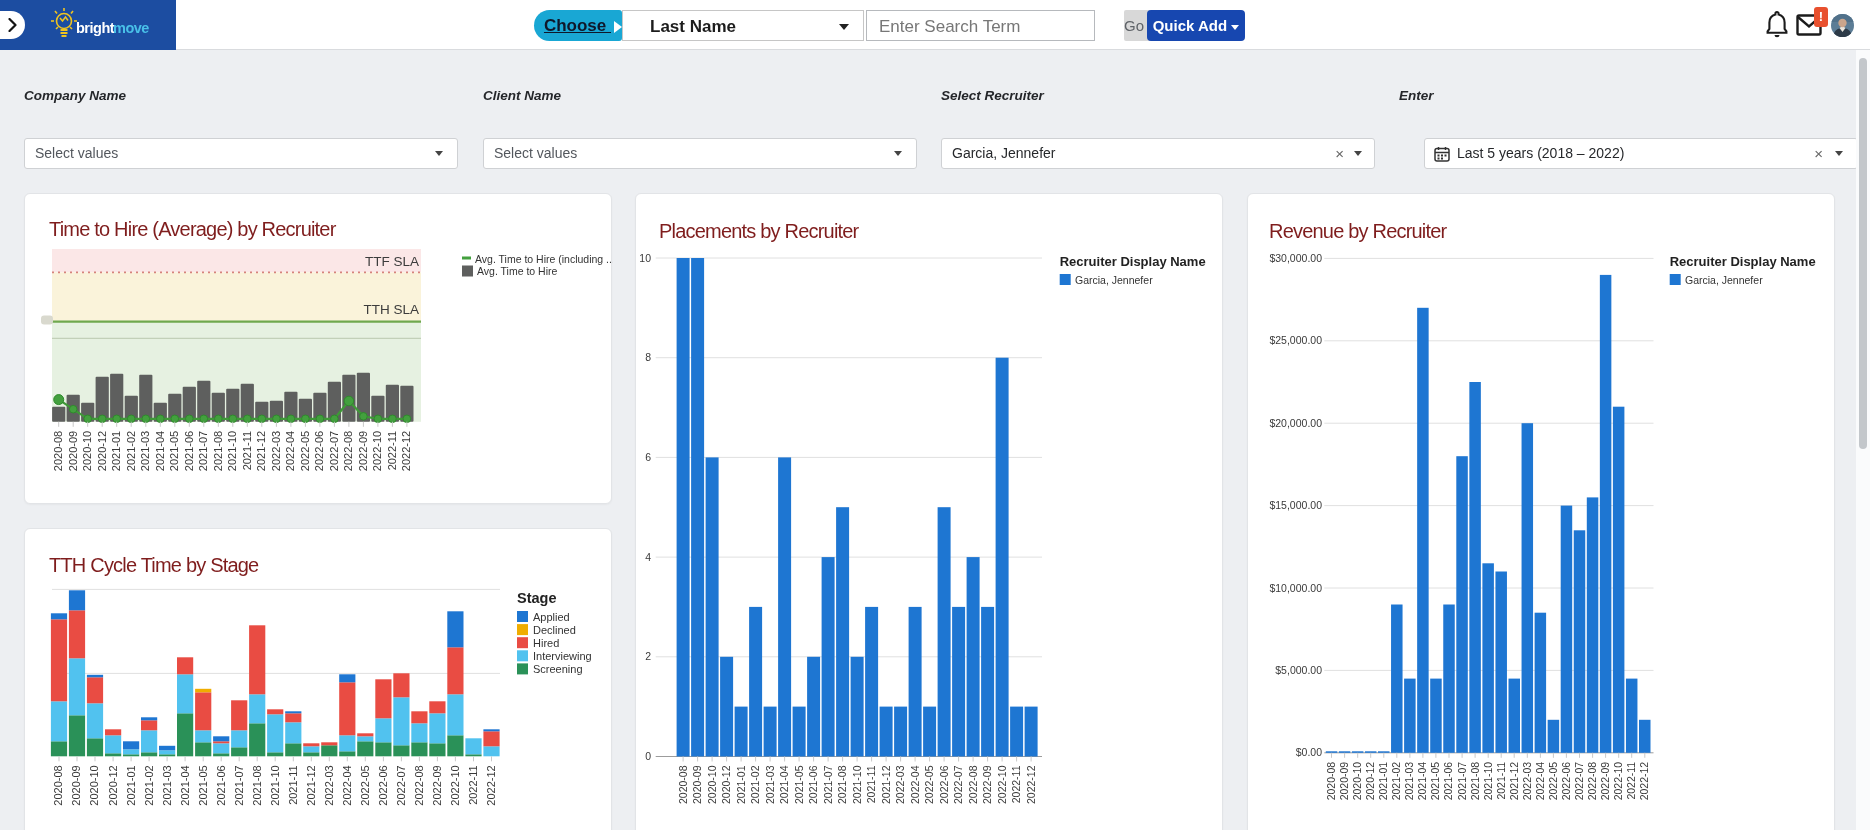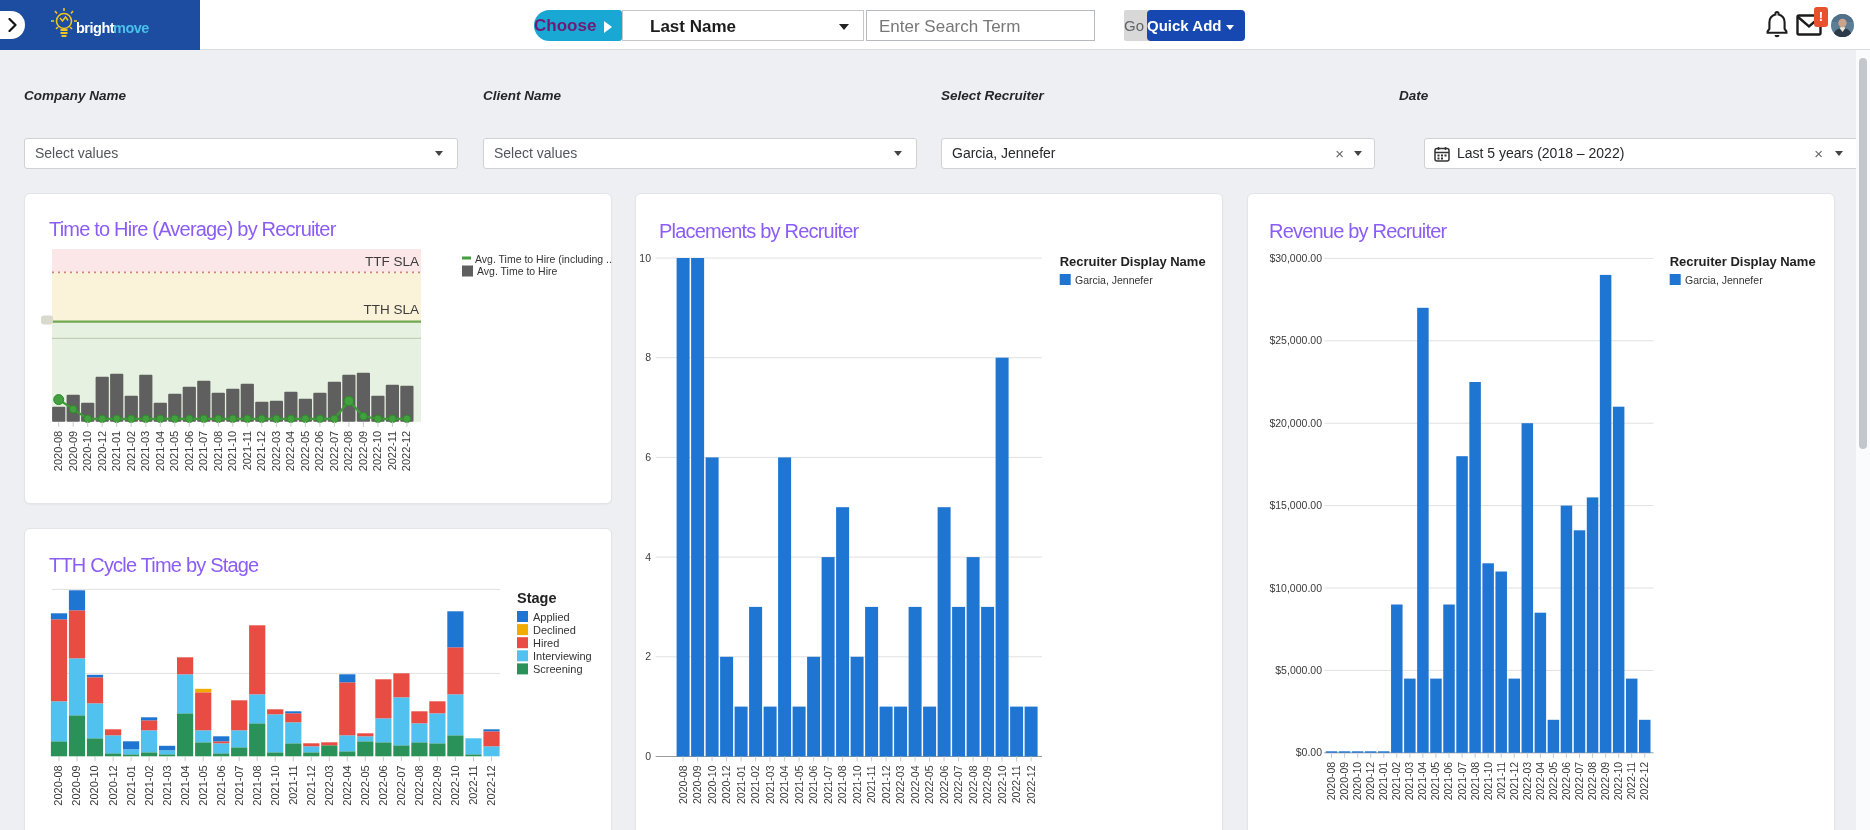--- a/index.html
+++ b/index.html
@@ -1,42 +1,42 @@
 <!DOCTYPE html>
 <html><head><meta charset="utf-8">
 <style>
 * { margin:0; padding:0; box-sizing:border-box; }
 html,body { width:1870px; height:830px; overflow:hidden; background:#edeff2;
   font-family:"Liberation Sans", sans-serif; position:relative; }
 .topbar { position:absolute; left:0; top:0; width:1870px; height:50px; background:#ffffff;
   border-bottom:1px solid #d9dbde; z-index:5; }
-.brand { position:absolute; left:0; top:0; width:200px; height:50px; background:#1c4da1; overflow:hidden; }
+.brand { position:absolute; left:0; top:0; width:176px; height:50px; background:#1c4da1; overflow:hidden; }
 .pill { position:absolute; left:-16px; top:11px; width:41px; height:28px; background:#fff; border-radius:14px; }
 .pill svg { position:absolute; right:8px; top:7px; }
 .tb-btn { position:absolute; top:10px; height:31px; line-height:31px; }
-.choose { left:534px; width:88px; background:#19a7d4; color:#701a75; font-size:17px; font-weight:bold;
-  border-radius:16px 3px 3px 16px; text-align:left; }
+.choose { left:534px; width:88px; background:#19a7d4; color:#0f172a; font-size:17px; font-weight:bold;
+  border-radius:16px 3px 3px 16px; text-align:right;text-decoration:underline; }
 .lastname { left:622px; width:242px; background:#fff; border:1px solid #c6c6c6; font-size:17px;
   font-weight:bold; color:#1c1c1c; padding-left:27px; }
 .search { left:866px; width:229px; background:#fff; border:1px solid #b6b9bd; font-size:17px;
   color:#777; padding-left:12px; }
 .go { left:1124px; width:44px; background:#d8d8d8; color:#5f6368; font-size:15px; text-align:left; border-radius:2px; }
-.qa { left:1147px; width:98px; background:#1747b0; color:#fff; font-size:15px; font-weight:bold; text-align:left; border-radius:4px; }
+.qa { left:1147px; width:98px; background:#1747b0; color:#fff; font-size:15px; font-weight:bold; text-align:center; border-radius:4px; }
 .caret { display:inline-block; width:0; height:0; border-left:5px solid transparent;
   border-right:5px solid transparent; border-top:6px solid #222; vertical-align:middle; }
 .filt-label { position:absolute; font-size:13.5px; font-weight:bold; color:#24262a;font-style:italic; }
 .filt-box { position:absolute; top:113px; height:31px; background:#fff; border:1px solid #cfd1d4;
   border-radius:3px; font-size:14px; color:#53575d; line-height:29px; padding-left:10px;margin-top:25px; }
 .filt-box .dk { color:#26282b; }
 .fx { position:absolute; top:0; font-size:15px; color:#666; font-weight:normal; }
 .fcar { position:absolute; top:12px; width:0; height:0; border-left:4.5px solid transparent;
   border-right:4.5px solid transparent; border-top:5.5px solid #444; }
 .card { position:absolute; background:#fff; border:1px solid #e2e4e7; border-radius:6px;
   box-shadow:0 1px 2px rgba(0,0,0,0.04); }
-.ctitle { position:absolute; font-size:20px; letter-spacing:-0.8px; color:#8b5cf6; }
+.ctitle { position:absolute; font-size:20px; letter-spacing:-0.8px; color:#7f1d1d; }
 .sb-track { position:absolute; left:1856px; top:50px; width:14px; height:780px; background:#fafbfc; }
 .sb-thumb { position:absolute; left:1859px; top:58px; width:8px; height:391px; background:#c3c7cb; border-radius:4px; }
 </style></head>
 <body>
 <div class="topbar">
   <div class="brand">
     <svg width="200" height="50" style="position:absolute;left:0;top:0">
       <g stroke="#f0c420" stroke-width="1.6" fill="none">
         <circle cx="64" cy="21" r="7.5"></circle>
         <line x1="64" y1="8" x2="64" y2="11"></line>
@@ -89,21 +89,21 @@
     </g>
   </svg>
 </div>
 
 <div class="filt-label" style="left:24px;top:88px">Company Name</div>
 <div class="filt-box" style="left:24px;width:434px">Select values<div class="fcar" style="right:14px"></div></div>
 <div class="filt-label" style="left:483px;top:88px">Client Name</div>
 <div class="filt-box" style="left:483px;width:434px">Select values<div class="fcar" style="right:14px"></div></div>
 <div class="filt-label" style="left:941px;top:88px">Select Recruiter</div>
 <div class="filt-box" style="left:941px;width:434px"><span class="dk">Garcia, Jennefer</span><span class="fx" style="right:30px">×</span><div class="fcar" style="right:12px"></div></div>
-<div class="filt-label" style="left:1399px;top:88px">Date</div>
+<div class="filt-label" style="left:1399px;top:88px">Enter</div>
 <div class="filt-box" style="left:1424px;width:434px">
   <svg width="16" height="16" style="position:absolute;left:9px;top:7px" viewBox="0 0 16 16">
     <rect x="1" y="2.5" width="14" height="12.5" rx="2" fill="none" stroke="#333" stroke-width="1.5"></rect>
     <line x1="1" y1="6.5" x2="15" y2="6.5" stroke="#333" stroke-width="1.5"></line>
     <line x1="4.5" y1="1" x2="4.5" y2="4" stroke="#333" stroke-width="1.5"></line>
     <line x1="11.5" y1="1" x2="11.5" y2="4" stroke="#333" stroke-width="1.5"></line>
     <g fill="#333">
         <rect x="3.5" y="8.5" width="2" height="2"></rect>
         <rect x="7" y="8.5" width="2" height="2"></rect>
         <rect x="10.5" y="8.5" width="2" height="2"></rect>

